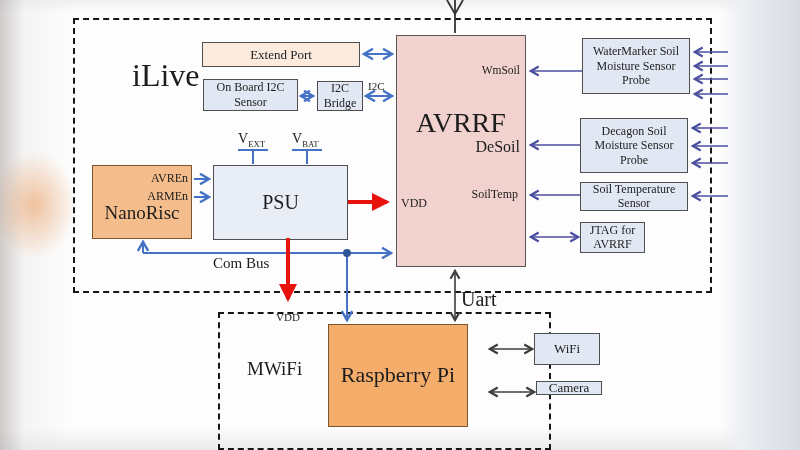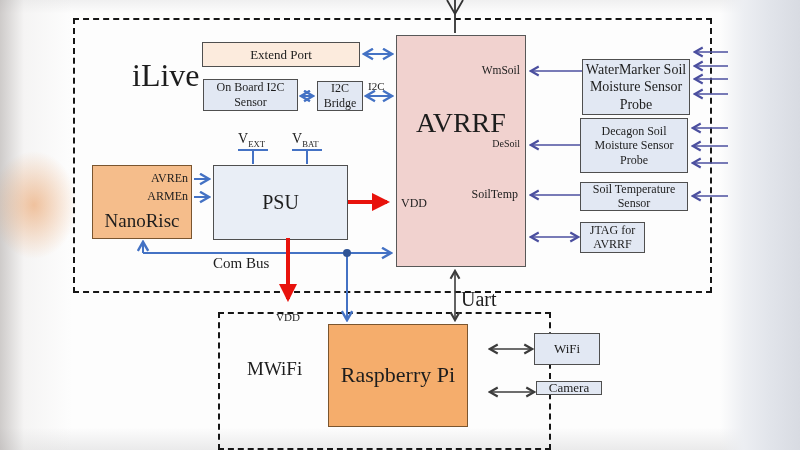--- a/index.html
+++ b/index.html
@@ -43,25 +43,25 @@
   </div>
 
   <div class="box" style="left:396px;top:35px;width:130px;height:232px;background:#f1d2cf;border:1.5px solid #585858;font-size:28px;padding-bottom:56px;">
     <span>AVRRF</span>
   </div>
 
   <div class="box" style="left:213px;top:165px;width:135px;height:75px;background:#e9eef6;border:1.5px solid #4f4f4f;font-size:20px;">
     <span>PSU</span>
   </div>
 
-  <div class="box" style="left:92px;top:165px;width:100px;height:74px;background:#f5bd8b;border:1.5px solid #7a552f;font-size:19px;align-items:flex-end;padding-bottom:6px;">
+  <div class="box" style="left:92px;top:165px;width:100px;height:74px;background:#f5bd8b;border:1.5px solid #7a552f;font-size:19px;align-items:flex-end;padding-bottom:14px;">
     <span>NanoRisc</span>
   </div>
 
-  <div class="box blue-box" style="left:582px;top:59px;width:108px;height:56px;font-size:14px;">
+  <div class="box blue-box" style="left:582px;top:38px;width:108px;height:56px;font-size:12px;">
     <span>WaterMarker Soil Moisture Sensor Probe</span>
   </div>
 
   <div class="box blue-box" style="left:580px;top:118px;width:108px;height:55px;font-size:12px;">
     <span>Decagon Soil Moisture Sensor Probe</span>
   </div>
 
   <div class="box blue-box" style="left:580px;top:182px;width:108px;height:29px;font-size:12px;line-height:1.1;">
     <span>Soil Temperature Sensor</span>
   </div>
@@ -149,21 +149,21 @@
     </g>
   </svg>
 
   <div class="lbl" style="left:106px;top:57px;font-size:32px;margin-left:26px;">iLive</div>
   <div class="lbl" style="left:247px;top:358px;font-size:19px;">MWiFi</div>
 
   <div class="lbl" style="left:128px;top:171px;width:60px;text-align:right;font-size:12px;">AVREn</div>
   <div class="lbl" style="left:128px;top:189px;width:60px;text-align:right;font-size:12px;">ARMEn</div>
 
   <div class="lbl" style="left:468px;top:64px;width:52px;text-align:right;font-size:11.5px;">WmSoil</div>
-  <div class="lbl" style="left:470px;top:138px;width:50px;text-align:right;font-size:10px;">DeSoil</div>
+  <div class="lbl" style="left:470px;top:138px;width:50px;text-align:right;font-size:16px;">DeSoil</div>
   <div class="lbl" style="left:456px;top:187px;width:62px;text-align:right;font-size:12px;">SoilTemp</div>
   <div class="lbl" style="left:401px;top:196px;font-size:12px;">VDD</div>
 
   <div class="lbl" style="left:368px;top:80px;font-size:11px;">I2C</div>
   <div class="lbl" style="left:213px;top:255px;font-size:15px;">Com Bus</div>
   <div class="lbl" style="left:461px;top:288px;font-size:20px;">Uart</div>
   <div class="lbl" style="left:276px;top:311px;font-size:11px;">VDD</div>
 
   <div class="lbl" style="left:238px;top:131px;font-size:14px;">
     <span>V</span><sub>EXT</sub>

